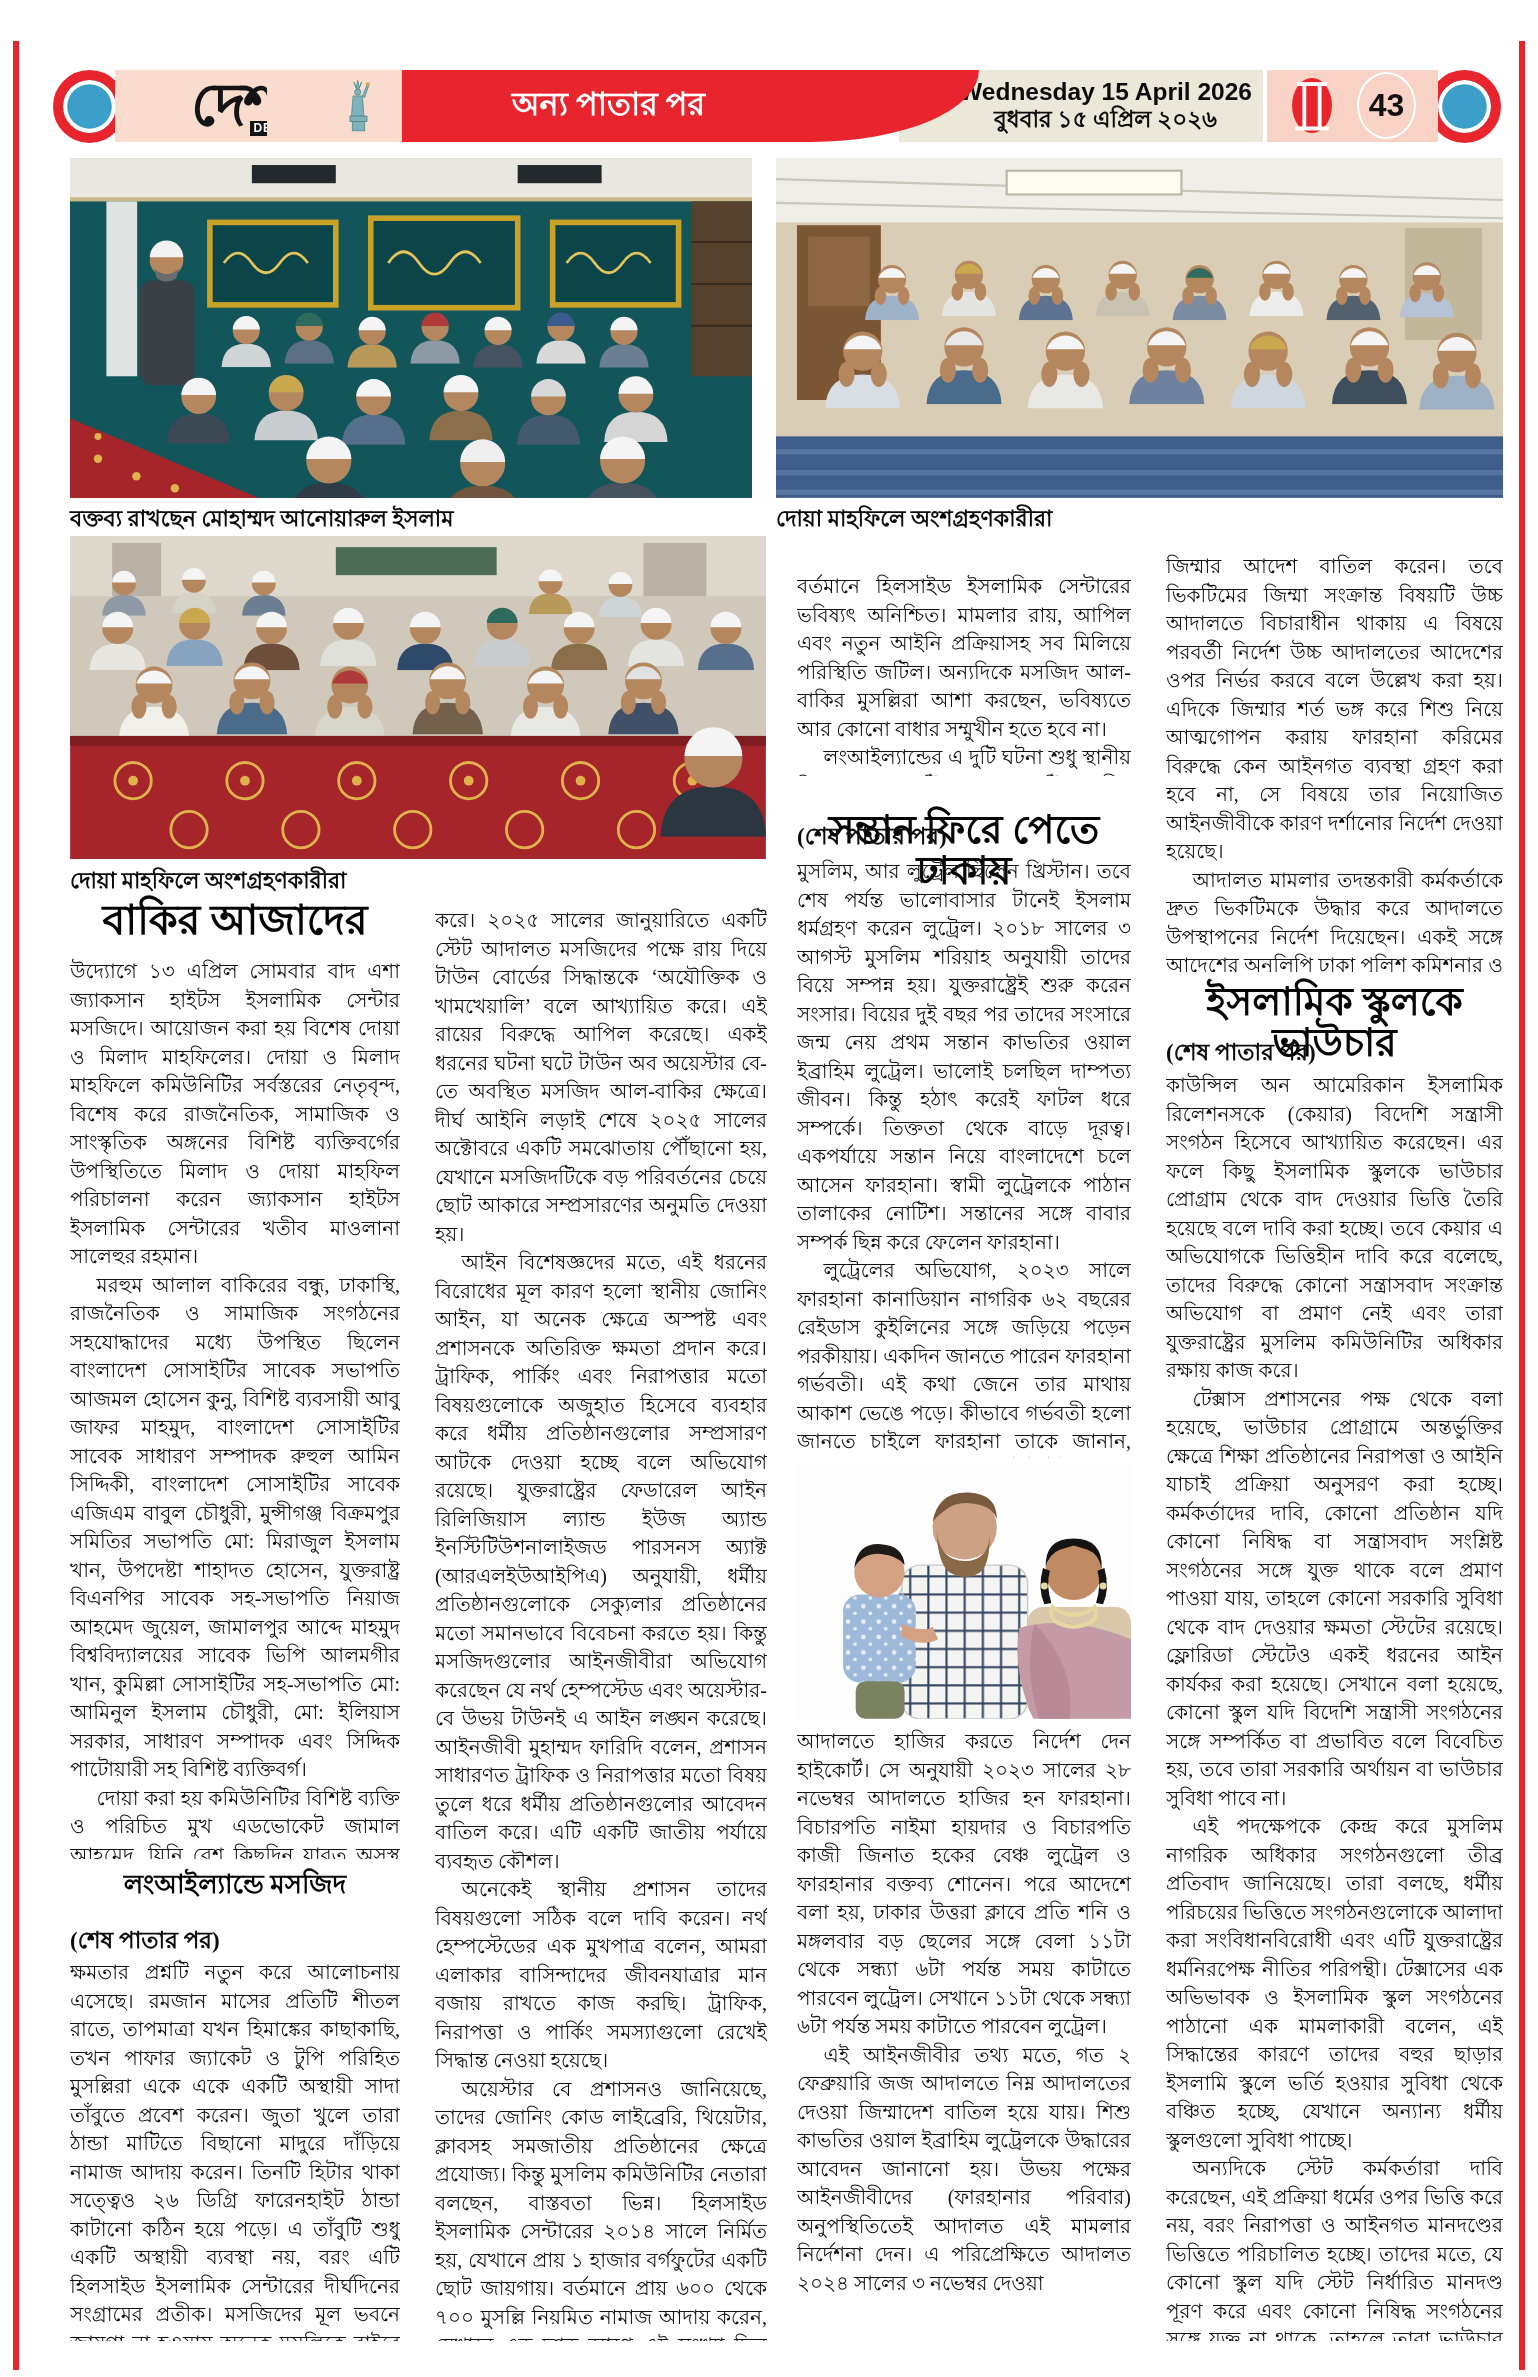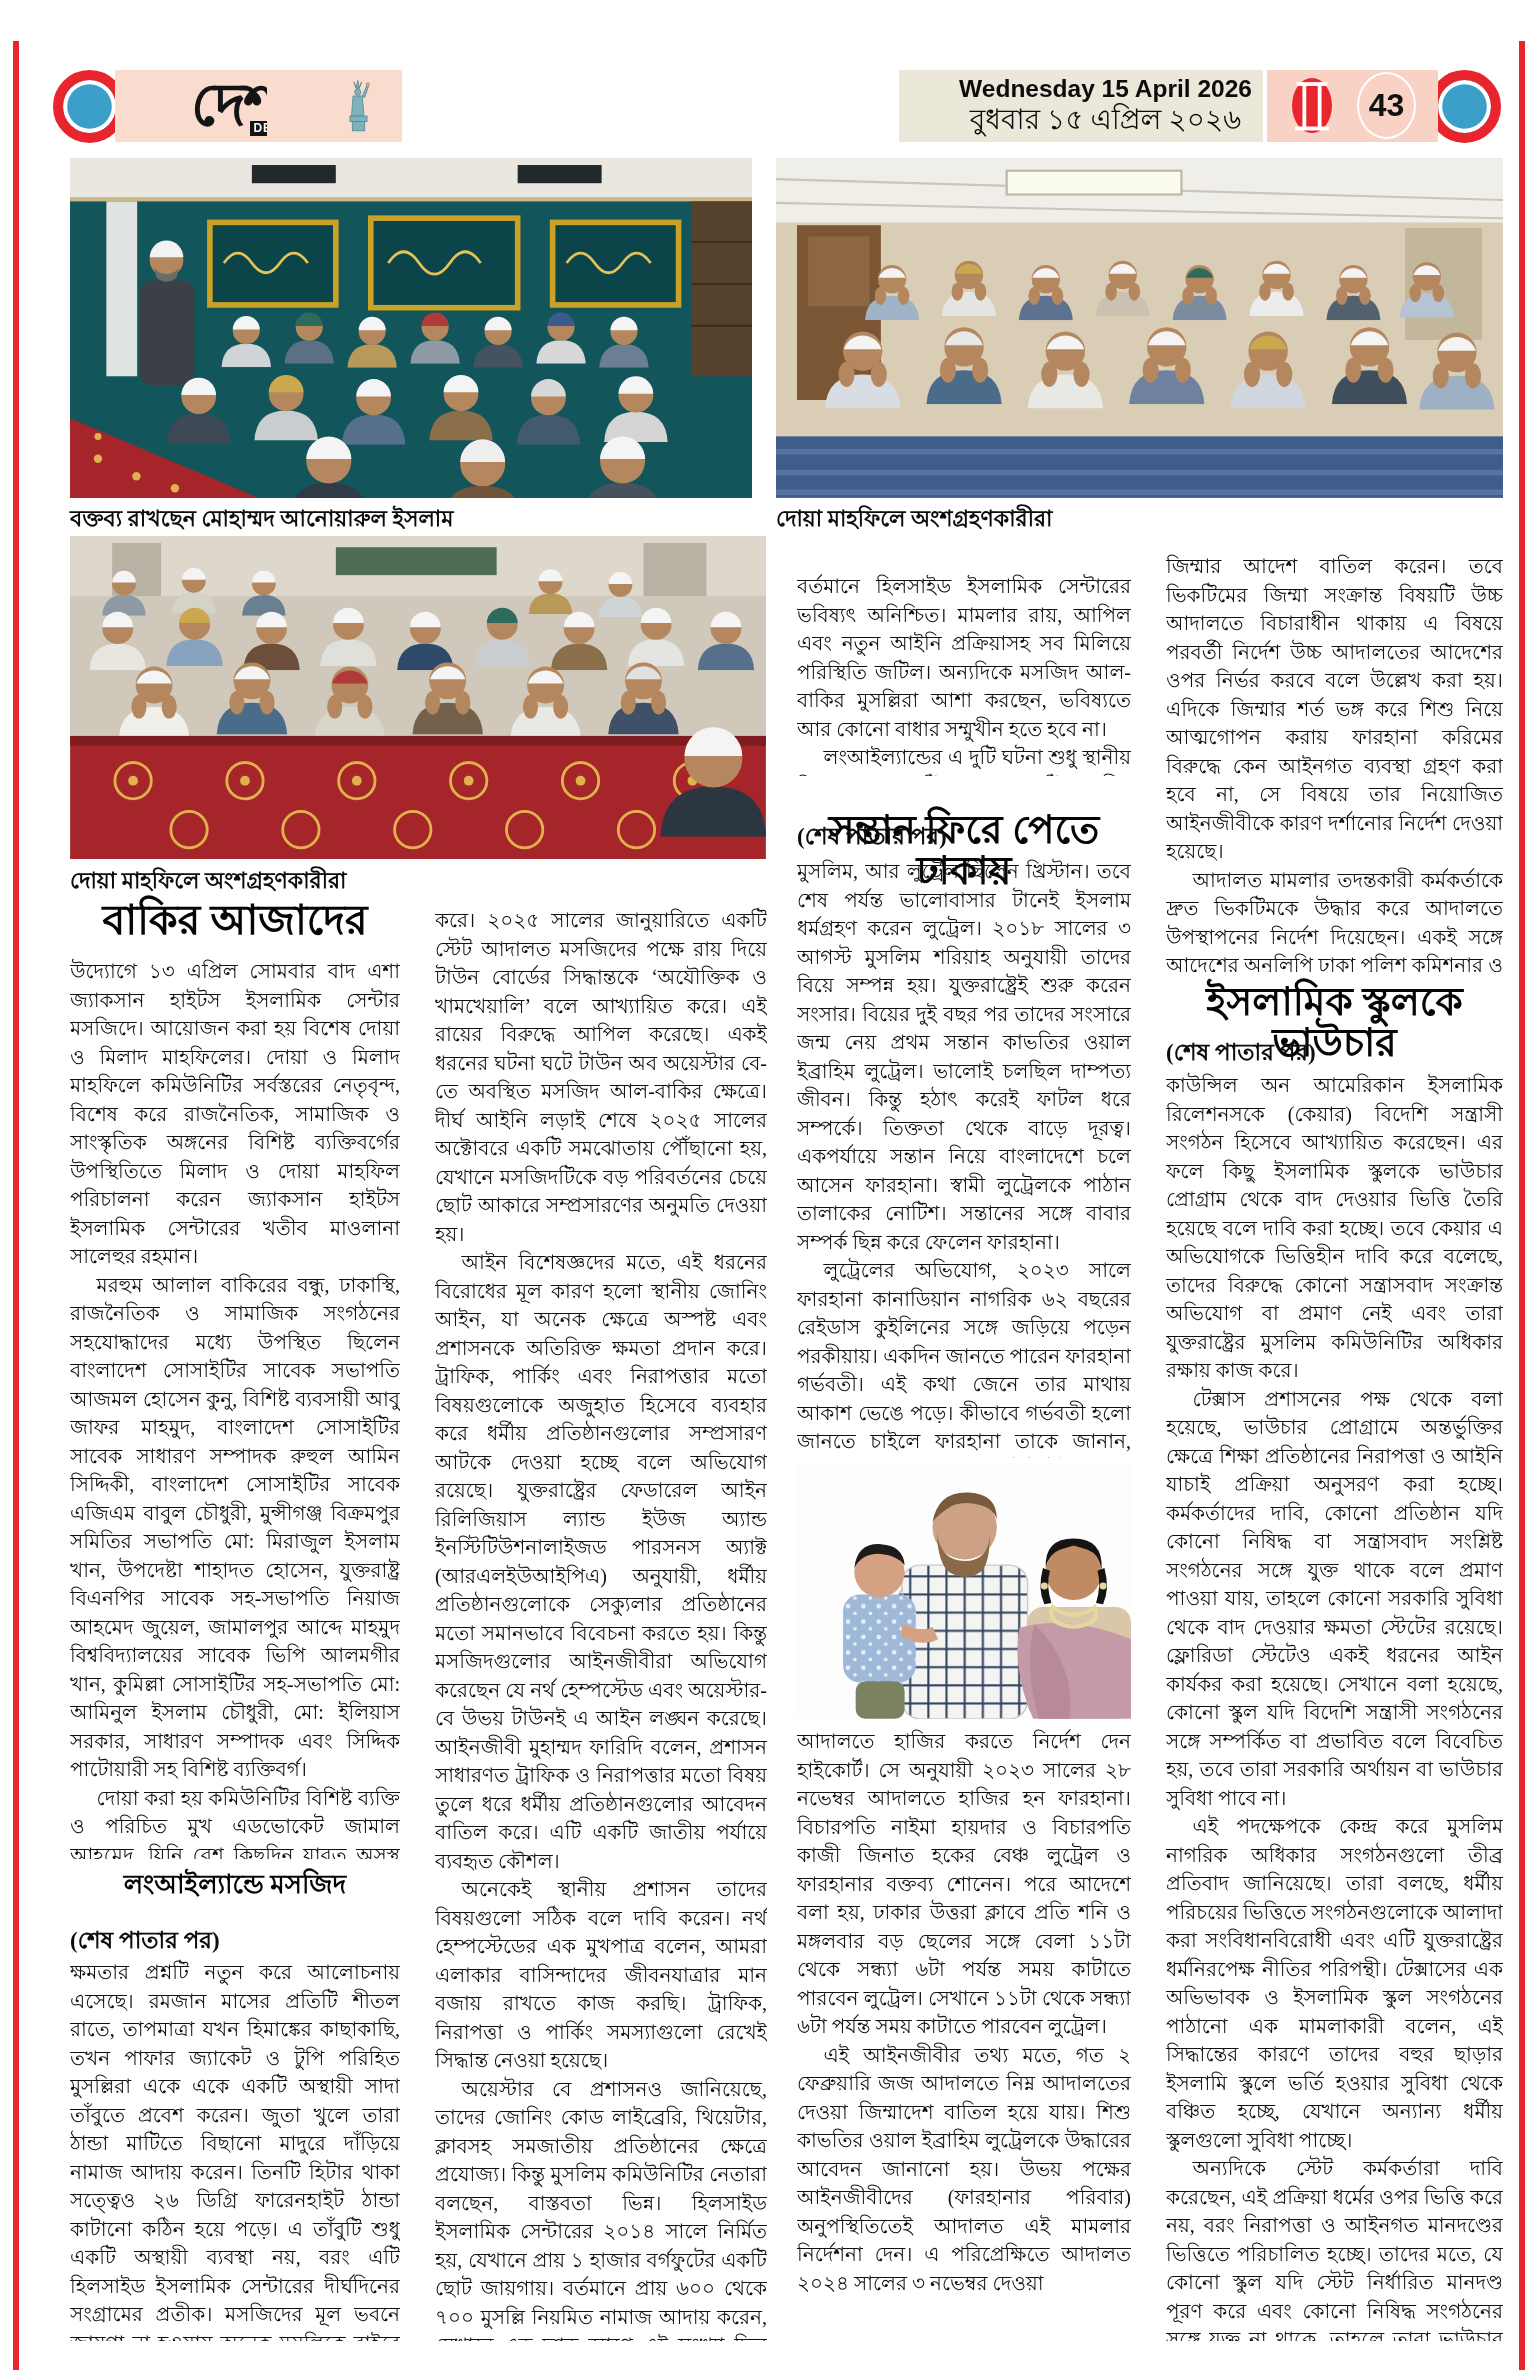--- a/index.html
+++ b/index.html
@@ -14,21 +14,21 @@
   .logo-box{position:absolute;background:#f9dccd;display:flex;align-items:center;justify-content:center;padding-left:48px;}
   .brand-bn{font-size:59px;font-weight:bold;color:#141414;line-height:1;letter-spacing:-2.8px;}
   .brand-en{position:absolute;right:9.8px;bottom:5.6px;background:#141414;color:#ffffff;
             font-family:"Liberation Sans",sans-serif;font-weight:bold;font-size:12px;padding:0.7px 3.5px;letter-spacing:0.7px;}
   .banner{position:absolute;background:#e8242d;border-bottom-right-radius:168px 72px;
           display:flex;align-items:center;justify-content:center;z-index:2;}
   .banner-text{color:#ffffff;font-size:32px;font-weight:bold;padding-right:119px;}
   .datebox{position:absolute;background:#ebe8d9;z-index:1;display:flex;flex-direction:column;
            align-items:center;justify-content:center;}
   .date-en{font-family:"Liberation Sans",sans-serif;font-weight:bold;font-size:24.5px;line-height:1.2;padding-left:49px;}
-  .date-bn{font-weight:normal;font-size:28px;line-height:1.2;padding-left:49px;}
+  .date-bn{font-weight:bold;font-size:23px;line-height:1.2;padding-left:49px;}
   .pagenumbox{position:absolute;background:#f8d2c5;z-index:2;display:flex;align-items:center;justify-content:space-evenly;}
   .num-ellipse{width:55px;height:63px;border:2.8px solid #ffffff;border-radius:50%;
                display:flex;align-items:center;justify-content:center;font-family:"Liberation Sans",sans-serif;
                font-weight:bold;font-size:32px;color:#111;}
   
   .photo{position:absolute;overflow:hidden;background:#cfcabf;}
   .photo svg{display:block;width:100%;height:100%;}
   .caption{position:absolute;font-weight:bold;font-size:22px;color:#0c0c0c;}
   
   .headline{position:absolute;font-weight:bold;text-align:center;color:#050505;line-height:1.05;}
@@ -57,20 +57,23 @@
         <g fill="#7fb2ba" stroke="#4e868f" stroke-width="1">
           <polygon points="18,14 14,4 17,12 19,2 21,12 24,4 20,14"></polygon>
           <circle cx="19" cy="17" r="4"></circle>
           <path d="M13,22 L25,22 L27,48 L11,48 Z"></path>
           <path d="M25,22 L31,8 L33,9 L28,24 Z"></path>
           <circle cx="32" cy="7" r="2.6" fill="#c9a65a" stroke="none"></circle>
           <rect x="9" y="48" width="22" height="7"></rect>
           <rect x="12" y="55" width="16" height="12"></rect>
         </g>
       </svg>
+    </div>
+    <div class="banner" style="left:357px;top:3.5px;width:622px;height:72px;">
+      <span class="banner-text">অন্য পাতার পর</span>
     </div>
     <div class="datebox" style="left:899px;top:3.5px;width:364px;height:72px;">
       <span class="date-en">Wednesday 15 April 2026</span>
       <span class="date-bn">বুধবার ১৫ এপ্রিল ২০২৬</span>
     </div>
     <div class="logo-circle" style="left:1428px;top:3.5px;"></div>
     <div class="pagenumbox" style="left:1267px;top:3.5px;width:171px;height:72px;">
       <svg viewBox="0 0 60 80" width="46" height="63">
         <ellipse cx="30" cy="40" rx="26" ry="36" fill="#e8242d"></ellipse>
         <g stroke="#ffffff" stroke-width="5" fill="none">

